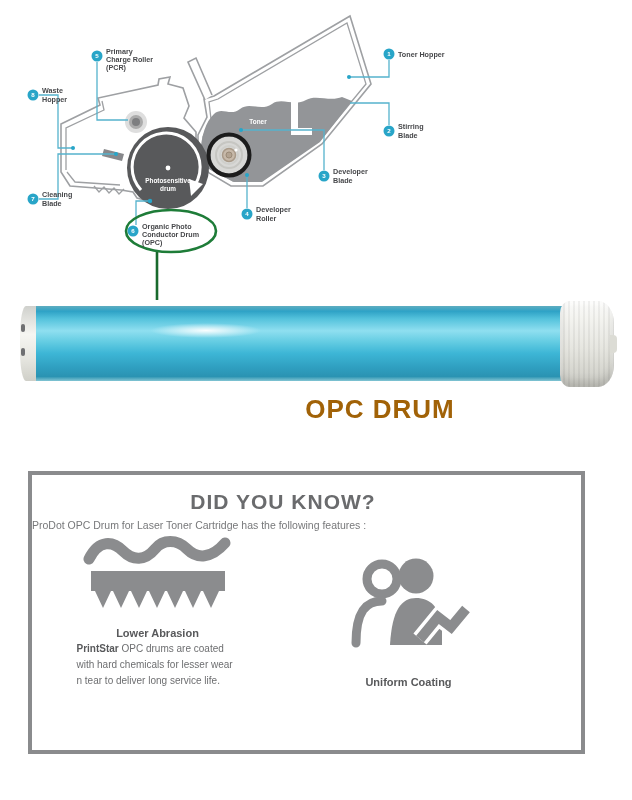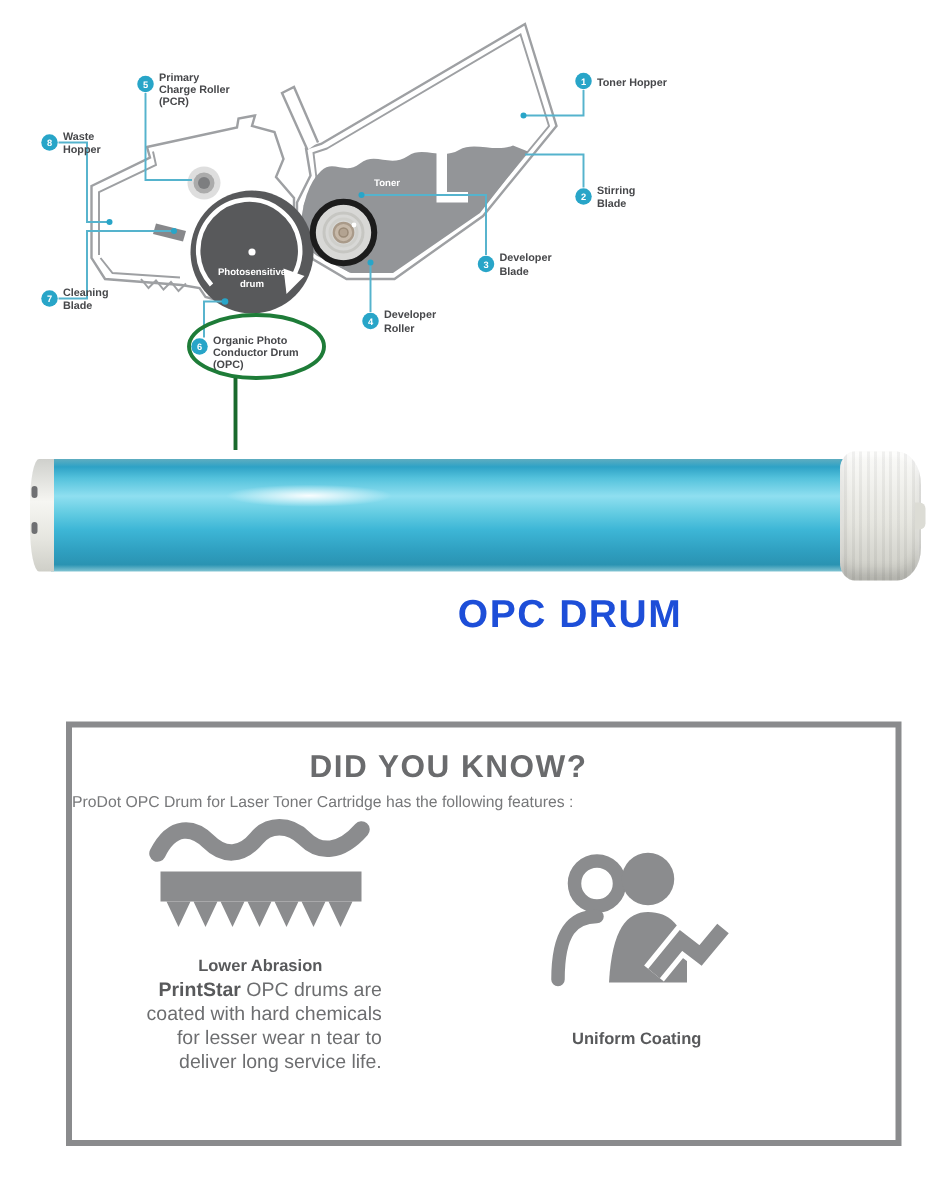--- a/index.html
+++ b/index.html
@@ -26,33 +26,33 @@
     background:radial-gradient(ellipse at center,rgba(255,255,255,.95) 0%,rgba(255,255,255,0) 70%);}
   .drum-cap{position:absolute;left:540px;top:0;width:54px;height:86px;
     background:linear-gradient(180deg,#fbfbf9,#e6e6e0 55%,#cbcbc4);
     border-radius:10px 16px 16px 10px / 12px 22px 22px 12px;
     box-shadow:inset 0 -6px 8px rgba(0,0,0,.13), inset 0 3px 4px rgba(255,255,255,.8);}
   .drum-cap::after{content:"";position:absolute;inset:0;border-radius:inherit;
     background:repeating-linear-gradient(90deg,transparent 0 3px,rgba(0,0,0,.05) 3px 5px);}
   .cap-nub{position:absolute;left:590px;top:34px;width:7px;height:18px;background:#dcdcd5;
     border-radius:0 4px 4px 0;}
   .opc-caption{position:absolute;left:260px;top:394px;width:240px;text-align:center;
-    font-size:26px;font-weight:bold;color:#1d4ed8;letter-spacing:1px;}
-
-  
-  .infobox{position:absolute;left:44px;top:471px;width:557px;height:283px;
-    border:4px solid #8a8b8d;box-sizing:border-box;background:#fff;margin-top:10px;}
+    font-size:26px;font-weight:bold;color:#a16207;letter-spacing:1px;}
+
+  
+  .infobox{position:absolute;left:28px;top:471px;width:557px;height:283px;
+    border:4px solid #8a8b8d;box-sizing:border-box;background:#fff;}
   .box-inner{position:relative;width:502px;}
   .box-title{margin:0;padding-top:15px;text-align:center;font-size:21px;font-weight:bold;
     color:#6a6b6d;letter-spacing:1px;}
   .box-subtitle{margin:5px 0 0 0;text-align:left;font-size:10.5px;color:#77787a;}
   .features{position:absolute;left:0;top:58px;width:502px;display:flex;}
   .col{flex:1 1 0;display:flex;flex-direction:column;align-items:center;padding:0 3px;}
   .feat-heading{font-size:11px;font-weight:bold;color:#58595b;line-height:16px;text-align:right;}
-  .feat-body{font-size:13px;color:#6d6e70;line-height:16px;text-align:right;max-width:162px;}
+  .feat-body{font-size:10px;color:#6d6e70;line-height:16px;text-align:left;max-width:162px;}
   .feat-body b{color:#58595b;}
   .c1 .icon{margin:18px 0 13px;}
   .c2 .icon{margin:2px 0 2px;}
   .c3 .icon{margin:16px 0 21px;}
   .gicon{fill:#8b8c8e;}
 </style>
 </head>
 <body>
 
 <div class="page">

